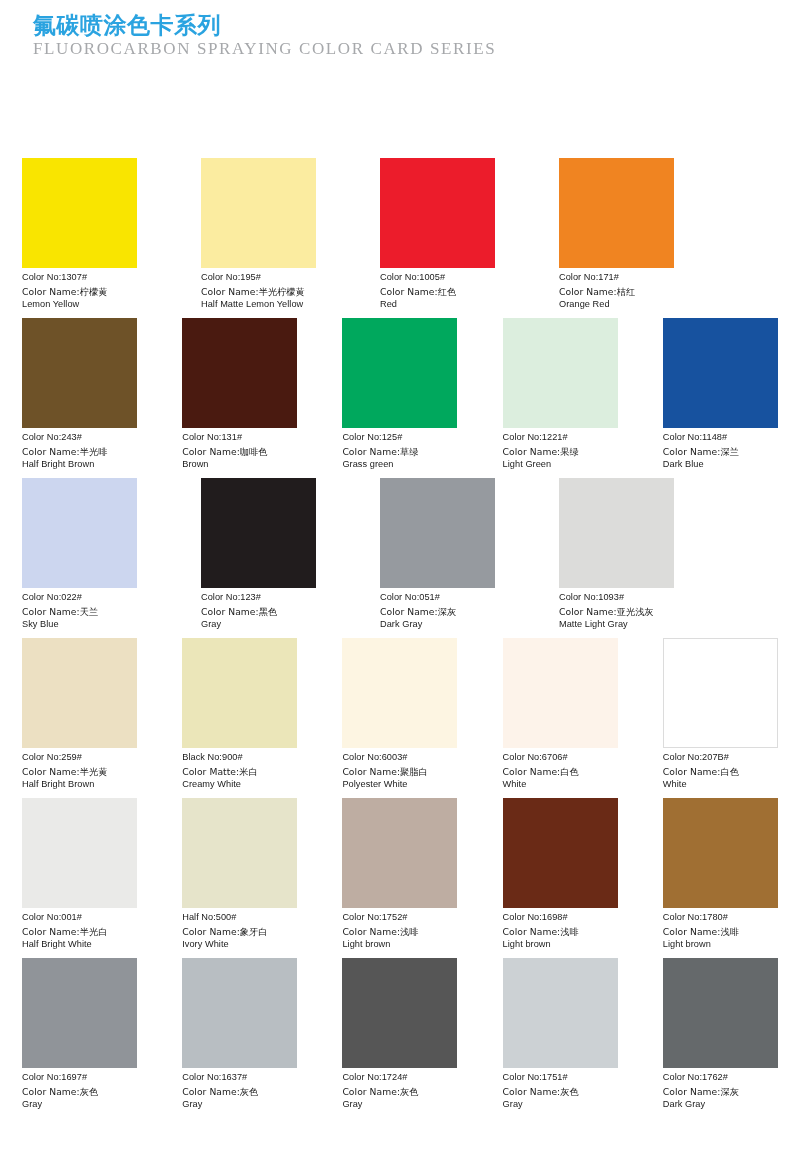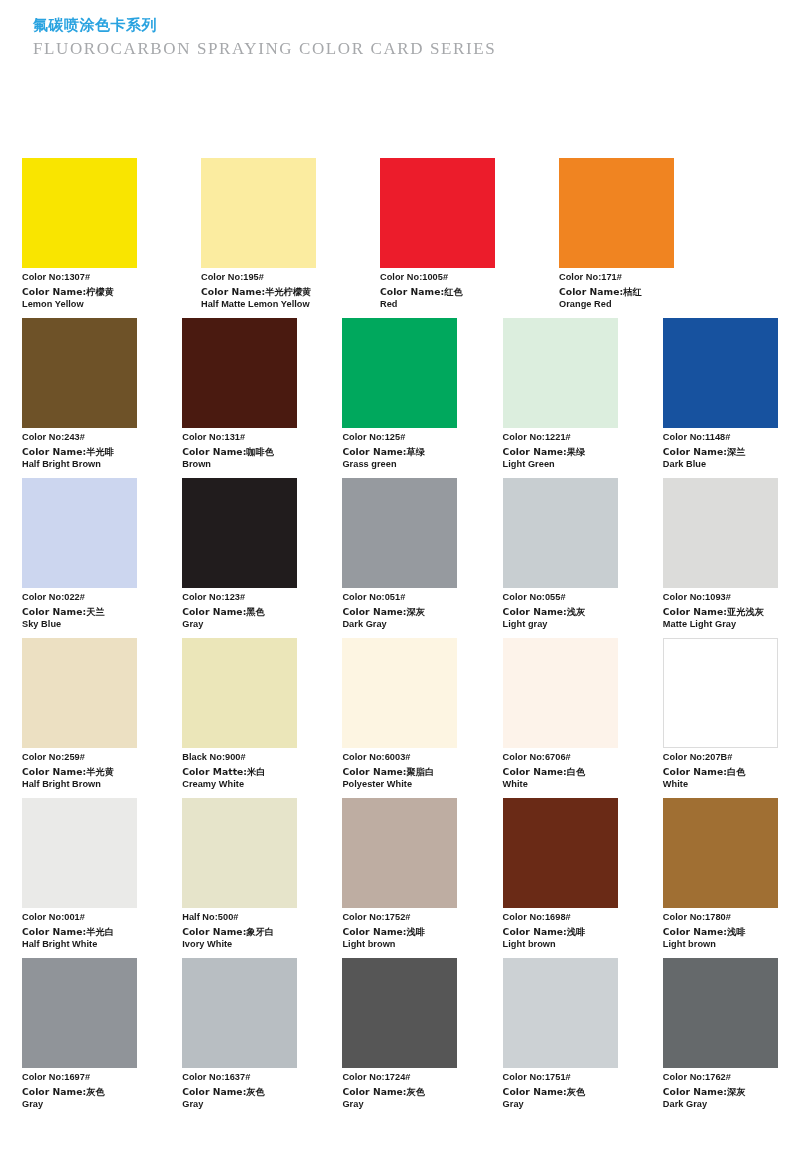--- a/index.html
+++ b/index.html
@@ -21,21 +21,21 @@
     position: absolute;
     left: 0;
     top: 0;
     width: 800px;
     padding-top: 14px;
     padding-left: 33px;
     box-sizing: border-box;
   }
   .header-title-cn {
     font-family: "DejaVu Sans", "Liberation Sans", sans-serif;
-    font-size: 15px;
+    font-size: 23px;
     font-weight: bold;
     color: #2aa3e0;
     letter-spacing: 0.5px;
     line-height: 23px;
     white-space: nowrap;
   }
   .header-title-en {
     font-family: "Liberation Serif", "DejaVu Serif", serif;
     font-size: 17px;
     font-weight: normal;
@@ -55,21 +55,20 @@
   }
   .row {
     display: flex;
     height: 160px;
   }
   .cell {
     width: 134px;
     margin-right: 45px;
     display: flex;
     flex-direction: column;
-    font-weight: bold;
   }
   .cell:last-child {
     margin-right: 0;
   }
   .swatch {
     width: 115px;
     height: 110px;
     box-sizing: border-box;
     flex: 0 0 110px;
   }
@@ -195,28 +194,20 @@
       </div>
       <div class="cell">
         <div class="swatch" style="background-color: rgb(150, 154, 159);"></div>
         <div class="labels">
           <span class="label-line">Color No:051#</span>
           <span class="label-line label-cn">Color Name:深灰</span>
           <span class="label-line">Dark Gray</span>
         </div>
       </div>
       <div class="cell">
-        <div class="swatch" style="background-color: rgb(200, 206, 209);"></div>
-        <div class="labels">
-          <span class="label-line">Color No:055#</span>
-          <span class="label-line label-cn">Color Name:浅灰</span>
-          <span class="label-line">Light gray</span>
-        </div>
-      </div>
-      <div class="cell">
         <div class="swatch" style="background-color: rgb(220, 220, 218);"></div>
         <div class="labels">
           <span class="label-line">Color No:1093#</span>
           <span class="label-line label-cn">Color Name:亚光浅灰</span>
           <span class="label-line">Matte Light Gray</span>
         </div>
       </div>
     </div>
     <div class="row">
       <div class="cell">

